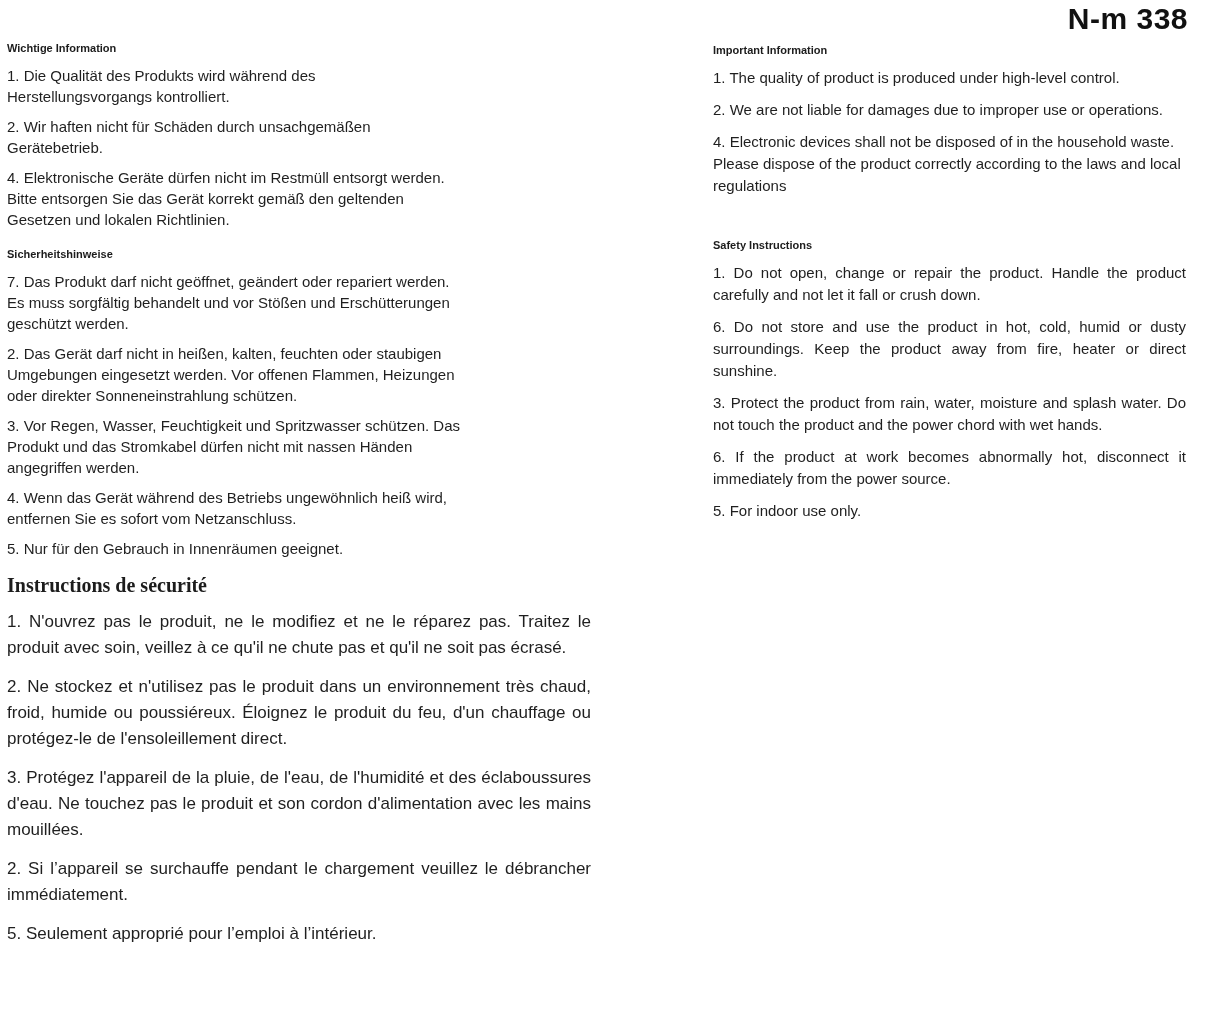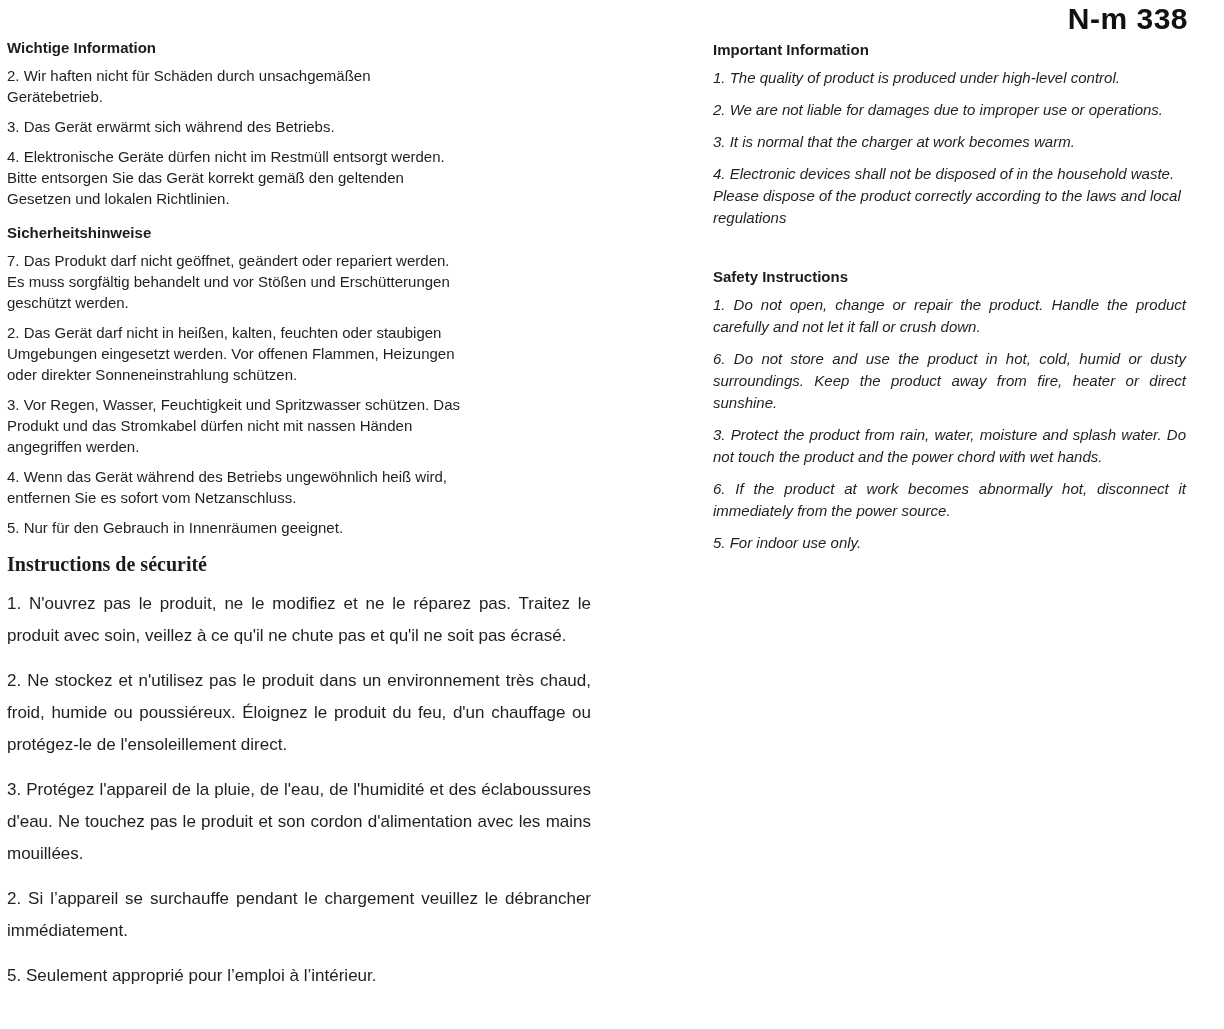--- a/index.html
+++ b/index.html
@@ -38,74 +38,73 @@
     left: 7px;
     top: 38px;
     width: 584px;
   }
   .col-right {
     left: 713px;
     top: 40px;
     width: 473px;
   }
   .sec h2 {
-    font-size: 15px;
+    font-size: 11px;
     font-weight: 700;
     margin: 0 0 7px 0;
     line-height: 20px;
     color: #1c1c1c;
   }
   .sec .item {
     font-size: 15px;
     line-height: 21px;
     margin: 0 0 9px 0;
   }
   .col-left .sec + .sec {
     margin-top: 14px;
   }
   .col-right .sec + .sec {
     margin-top: 38px;
   }
   .col-right .sec .item {
     line-height: 22px;
     margin-bottom: 10px;
-    font-style: italic;
   }
   
   .col-left .variant-normal {
     width: 455px;
   }
   
   .variant-justified .item {
     text-align: justify;
   }
   
   .variant-large-justified h2 {
     font-size: 20px;
     margin: 12px 0 12px 0;
     line-height: 24px;
     font-family: Liberation Serif, serif;
   }
   .variant-large-justified .item {
     font-size: 17px;
-    line-height: 32px;
+    line-height: 26px;
     text-align: justify;
     margin-bottom: 13px;
   }
 </style>
 </head>
 <body>
 
 <div class="page">
   <div class="doc-title">N-m 338</div>
   <div class="col col-left">
       <section class="sec variant-normal">
         <h2>Wichtige Information</h2>
+        <p class="item">1. Die Qualität des Produkts wird während des Herstellungsvorgangs kontrolliert.</p>
         <p class="item">2. Wir haften nicht für Schäden durch unsachgemäßen Gerätebetrieb.</p>
-        <p class="item">3. Das Gerät erwärmt sich während des Betriebs.</p>
         <p class="item">4. Elektronische Geräte dürfen nicht im Restmüll entsorgt werden.  Bitte entsorgen Sie das Gerät korrekt gemäß den geltenden Gesetzen und lokalen Richtlinien.</p>
       </section>
       <section class="sec variant-normal">
         <h2>Sicherheitshinweise</h2>
         <p class="item">7. Das Produkt darf nicht geöffnet, geändert oder repariert werden. Es muss sorgfältig behandelt und vor Stößen und Erschütterungen geschützt werden.</p>
         <p class="item">2. Das Gerät darf nicht in heißen, kalten, feuchten oder staubigen Umgebungen eingesetzt werden. Vor offenen Flammen, Heizungen oder direkter Sonneneinstrahlung schützen.</p>
         <p class="item">3. Vor Regen, Wasser, Feuchtigkeit und Spritzwasser schützen. Das Produkt und das Stromkabel dürfen nicht mit nassen Händen angegriffen werden.</p>
         <p class="item">4. Wenn das Gerät während des Betriebs ungewöhnlich heiß wird, entfernen Sie es sofort vom Netzanschluss.</p>
         <p class="item">5. Nur für den Gebrauch in Innenräumen geeignet.</p>
       </section>
@@ -116,21 +115,20 @@
         <p class="item">3. Protégez l'appareil de la pluie, de l'eau, de l'humidité et des éclaboussures d'eau. Ne touchez pas le produit et son cordon d'alimentation avec les mains mouillées.</p>
         <p class="item">2. Si l’appareil se surchauffe pendant le chargement veuillez le débrancher immédiatement.</p>
         <p class="item">5. Seulement approprié pour l’emploi à l’intérieur.</p>
       </section>
     </div>
   <div class="col col-right">
       <section class="sec variant-normal">
         <h2>Important Information</h2>
         <p class="item">1. The quality of product is produced under high-level control.</p>
         <p class="item">2. We are not liable for damages due to improper use or operations.</p>
-        <p class="item">3. It is normal that the charger at work becomes warm.</p>
         <p class="item">4. Electronic devices shall not be disposed of in the household waste. Please dispose of the product correctly according to the laws and local regulations</p>
       </section>
       <section class="sec variant-justified">
         <h2>Safety Instructions</h2>
         <p class="item">1. Do not open, change or repair the product. Handle the product carefully and not let it fall or crush down.</p>
         <p class="item">6. Do not store and use the product in hot, cold, humid or dusty surroundings. Keep the product away from fire, heater or direct sunshine.</p>
         <p class="item">3. Protect the product from rain, water, moisture and splash water. Do not touch the product and the power chord with wet hands.</p>
         <p class="item">6. If the product at work becomes abnormally hot, disconnect it immediately from the power source.</p>
         <p class="item">5. For indoor use only.</p>
       </section>

